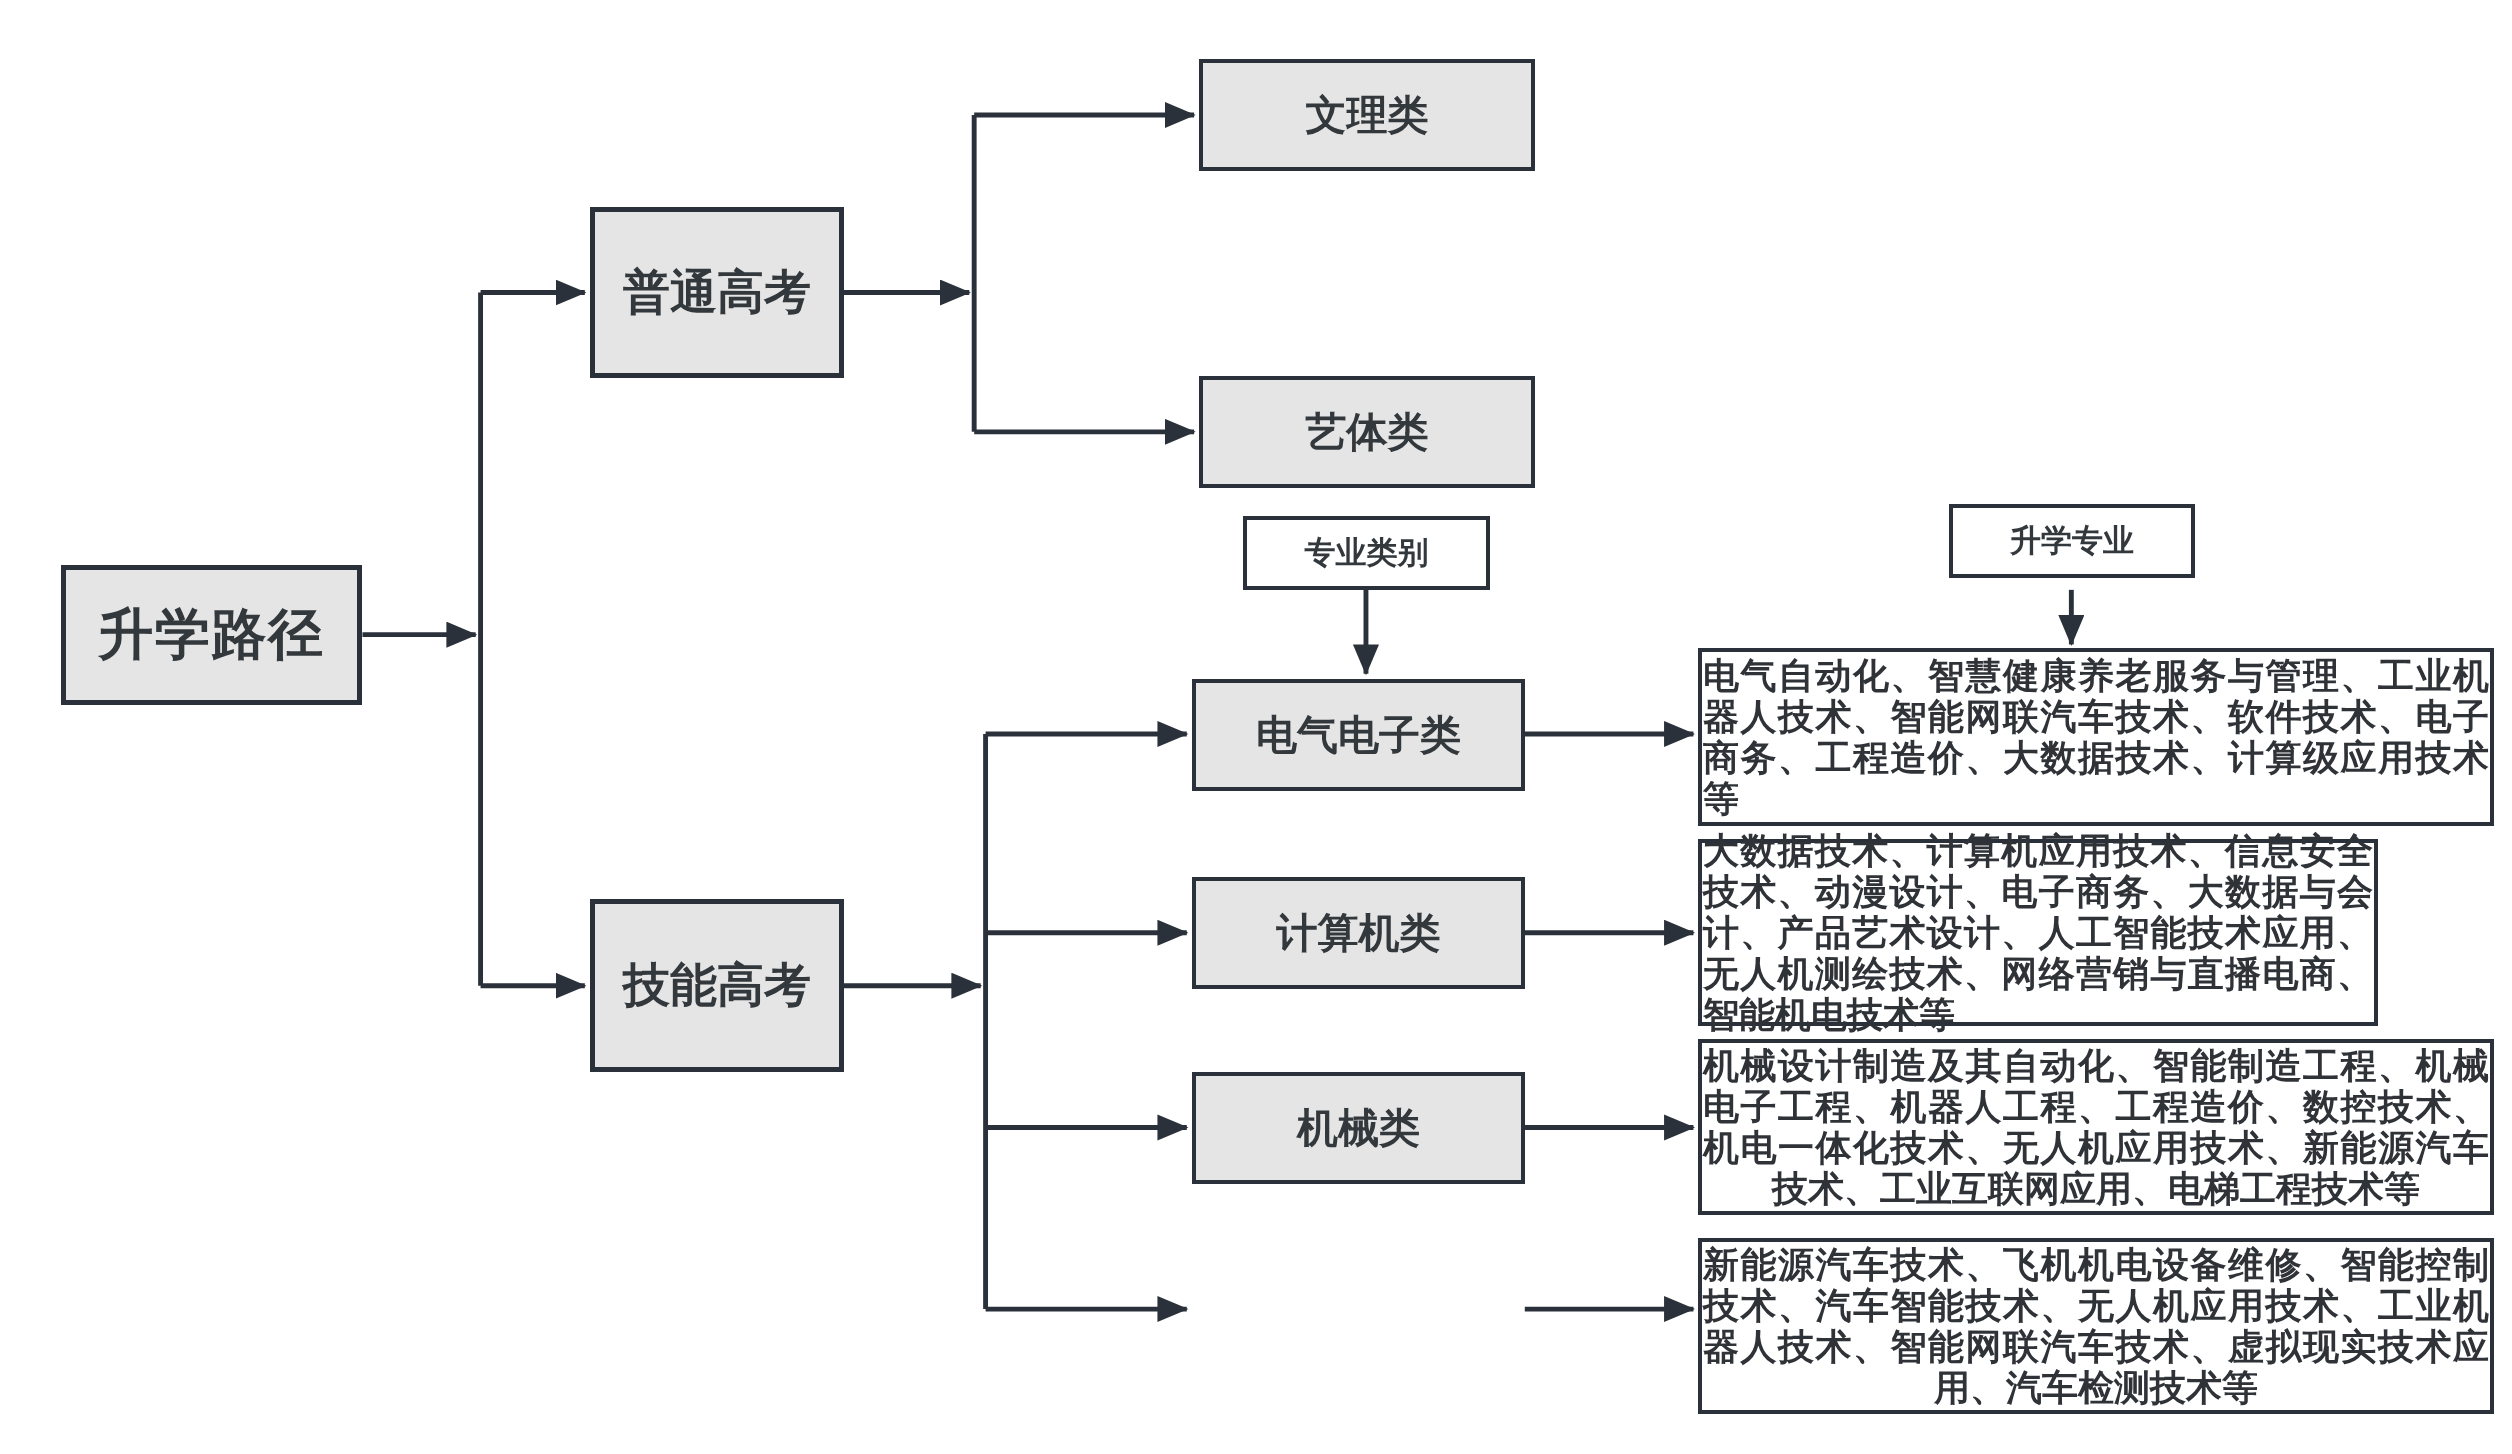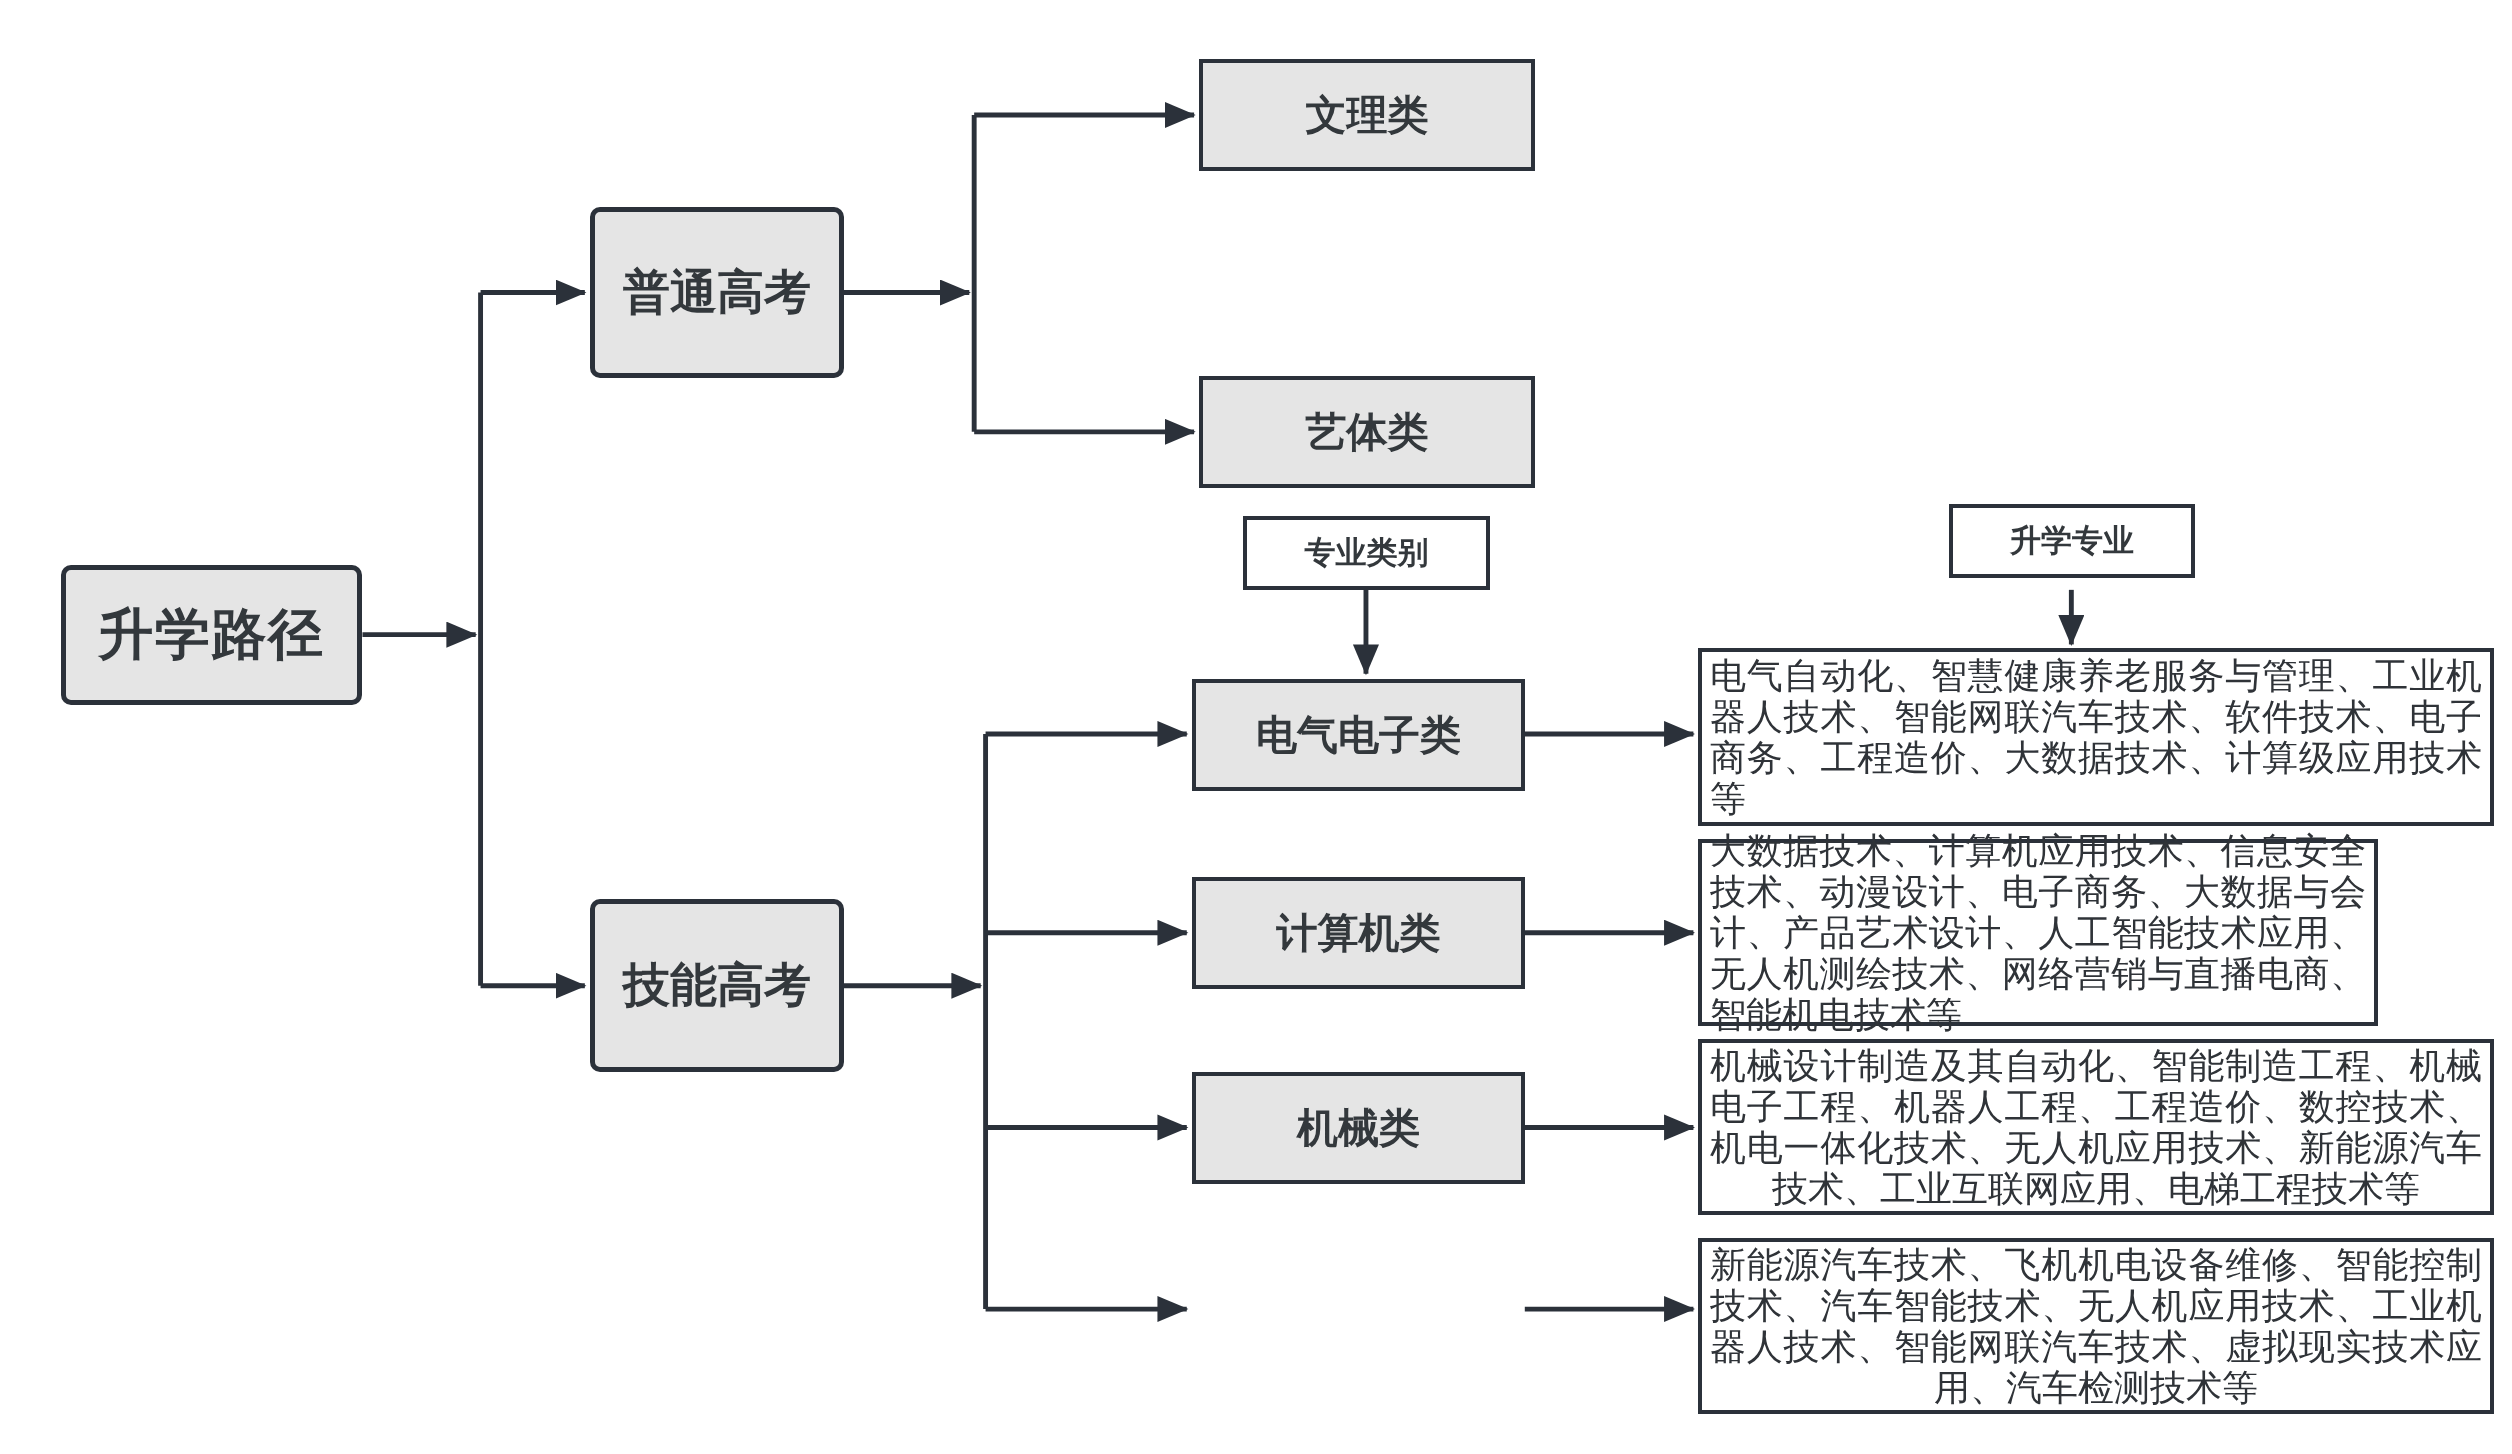--- a/index.html
+++ b/index.html
@@ -14,40 +14,40 @@
   .connectors{position:absolute;left:0;top:0;width:2512px;height:1455px;z-index:0;}
   .node{
     position:absolute;z-index:1;
     background:#e5e5e5;
     border:4.9px solid #2b313a;
     box-sizing:border-box;
     display:flex;align-items:center;justify-content:center;
     font-weight:bold;color:#33383c;
     white-space:nowrap;
   }
-  .node.big{border-width:5.7px;font-size:47px;border-radius:10px;}
+  .node.big{border-width:5.7px;font-size:47px;}
   .node.root{font-size:55px;letter-spacing:1.6px;}
   .node.mid{font-size:41px;}
   .tag{
     position:absolute;z-index:1;
     background:#ffffff;
     border:4.1px solid #2b313a;
     box-sizing:border-box;
     display:flex;align-items:center;justify-content:center;
     font-size:31px;font-weight:bold;color:#33383c;
     white-space:nowrap;
   }
   .maj{
     position:absolute;z-index:1;
     background:#ffffff;
     border:4.1px solid #2b313a;
     box-sizing:border-box;
     display:flex;align-items:center;
-    padding:0 8px;
-    font-size:36px;line-height:41px;font-weight:normal;color:#2f3338;
+    padding:0 1px;
+    font-size:36px;line-height:41px;font-weight:bold;color:#2f3338;
   }
   .maj .txt{width:100%;text-align:justify;}
   .maj.center-last .txt{text-align-last:center;}
 </style>
 </head>
 <body>
 
 <div class="canvas">
 
   <svg class="connectors" viewBox="0 0 3084 1786" xmlns="http://www.w3.org/2000/svg">

